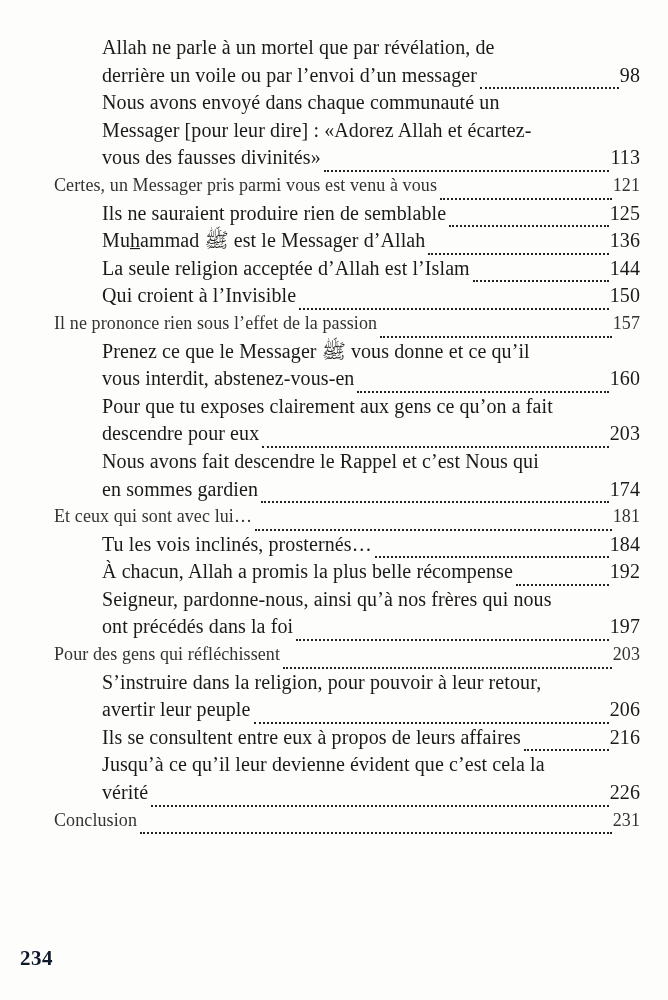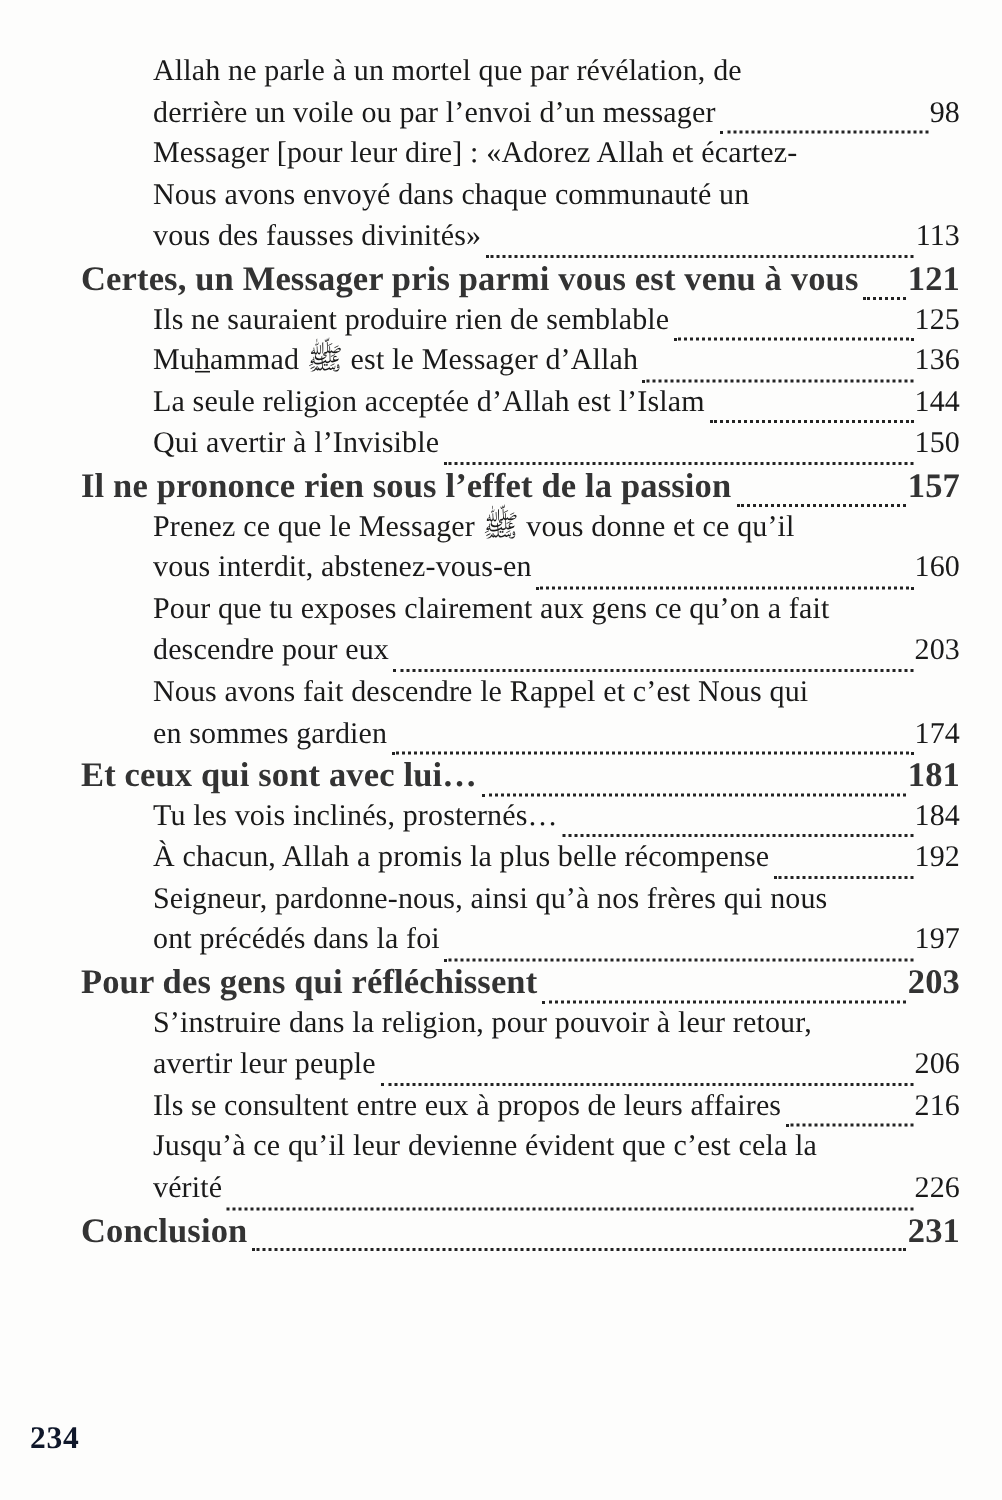--- a/index.html
+++ b/index.html
@@ -21,21 +21,21 @@
   .toc {
     position: absolute;
     left: 54px;
     top: 34px;
     width: 586px;
     font-size: 20px;
     line-height: 27.6px;
     letter-spacing: 0.1px;
   }
   .entry { margin: 0; }
-  .entry.l1 { font-size: 23px; color: #333333; font-weight: bold; }
+  .entry.l1 { font-size: 18px; color: #333333; }
   .entry.l2 { padding-left: 48px; color: #1a1a1a; }
   .line { white-space: nowrap; }
   .lastline {
     display: flex;
     align-items: flex-end;
     white-space: nowrap;
   }
   .lastline .txt { flex: 0 0 auto; }
   .leader {
     flex: 1 1 auto;
@@ -63,22 +63,22 @@
   <div class="toc" id="toc">
       <div class="entry l2">
         <div class="line">Allah ne parle à un mortel que par révélation, de</div>
         <div class="lastline">
       <span class="txt">derrière un voile ou par l’envoi d’un messager</span>
       <span class="leader"></span>
       <span class="pagenum">98</span>
     </div>
       </div>
       <div class="entry l2">
+        <div class="line">Nous avons envoyé dans chaque communauté un</div>
         <div class="line">Messager [pour leur dire] : «Adorez Allah et écartez-</div>
-        <div class="line">Nous avons envoyé dans chaque communauté un</div>
         <div class="lastline">
       <span class="txt">vous des fausses divinités»</span>
       <span class="leader"></span>
       <span class="pagenum">113</span>
     </div>
       </div>
       <div class="entry l1">
         <div class="lastline">
       <span class="txt">Certes, un Messager pris parmi vous est venu à vous</span>
       <span class="leader"></span>
@@ -101,21 +101,21 @@
       </div>
       <div class="entry l2">
         <div class="lastline">
       <span class="txt">La seule religion acceptée d’Allah est l’Islam</span>
       <span class="leader"></span>
       <span class="pagenum">144</span>
     </div>
       </div>
       <div class="entry l2">
         <div class="lastline">
-      <span class="txt">Qui avertir à l’Invisible</span>
+      <span class="txt">Qui croient à l’Invisible</span>
       <span class="leader"></span>
       <span class="pagenum">150</span>
     </div>
       </div>
       <div class="entry l1">
         <div class="lastline">
       <span class="txt">Il ne prononce rien sous l’effet de la passion</span>
       <span class="leader"></span>
       <span class="pagenum">157</span>
     </div>

